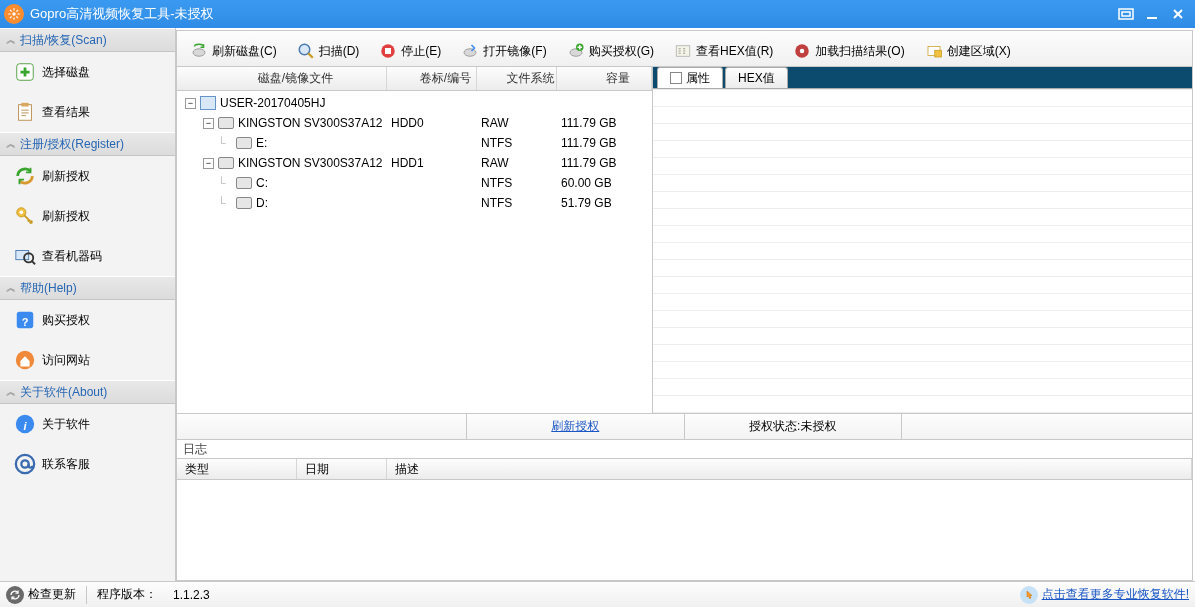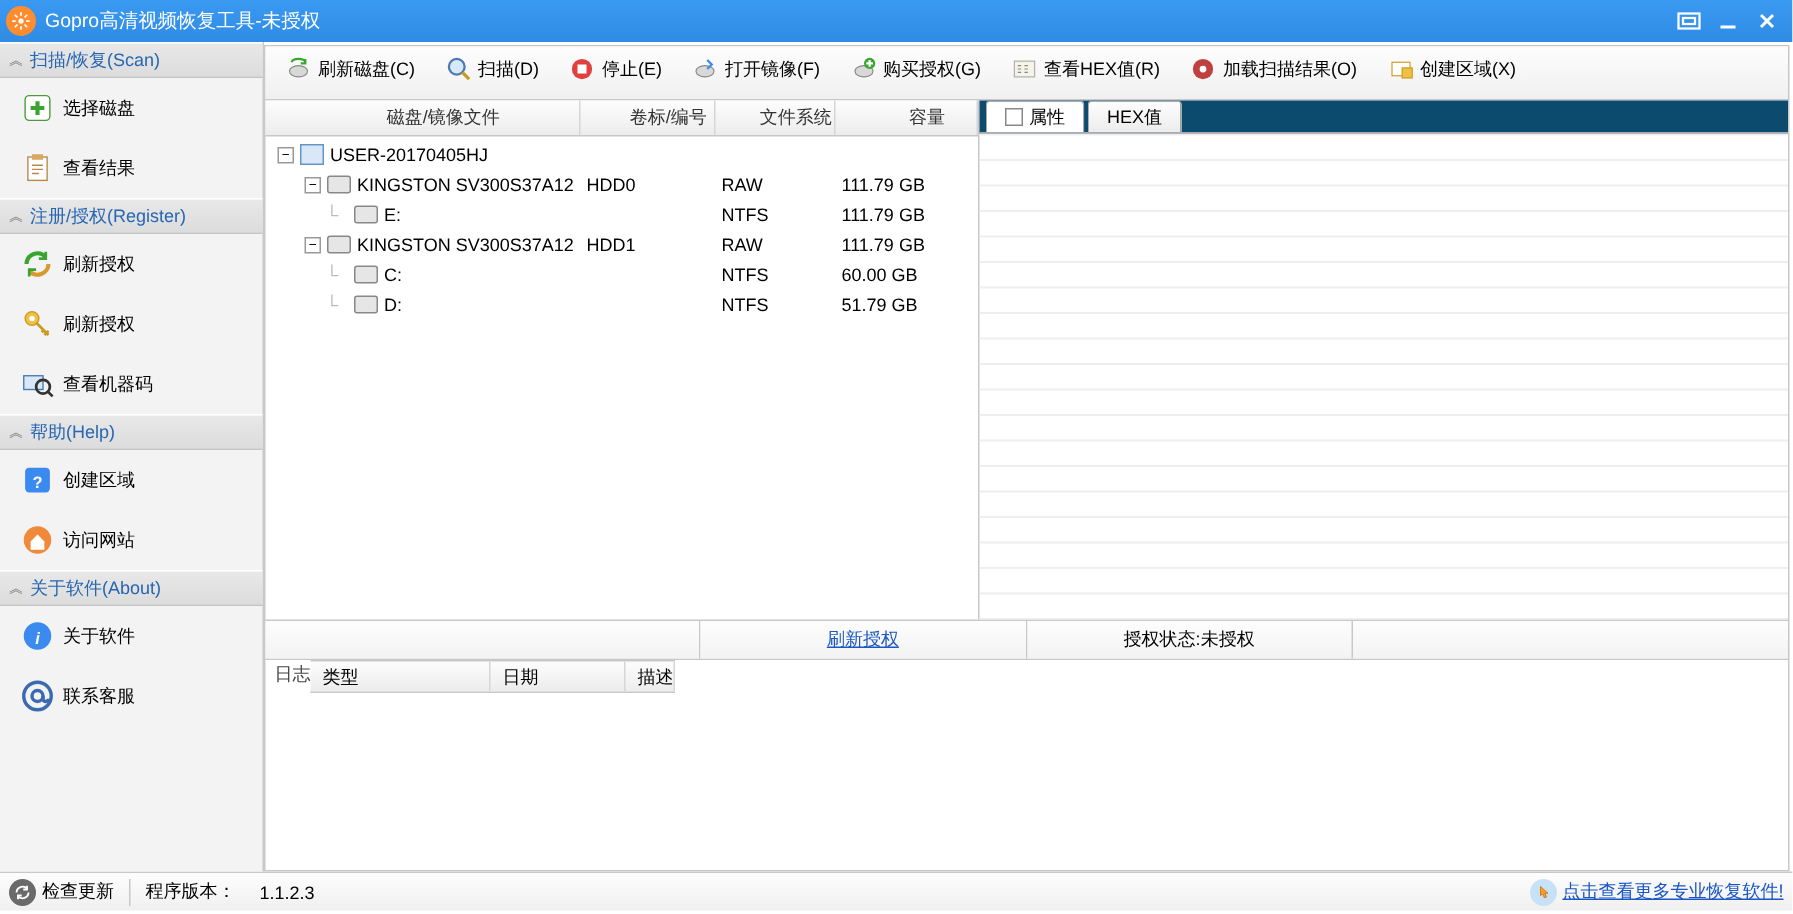--- a/index.html
+++ b/index.html
@@ -15,21 +15,21 @@
 .body { display: flex; height: 553px; }
 
 .sidebar { width: 176px; background: #f3f3f3; border-right: 1px solid #c8c8c8; display: flex; flex-direction: column; }
 .acc-header { height: 24px; background: linear-gradient(#e8e8e8,#dcdcdc); border-top: 1px solid #fff; border-bottom: 1px solid #c4c4c4; display: flex; align-items: center; padding: 0 6px; color: #2666b3; cursor: pointer; }
 .acc-header .chev { margin-right: 4px; color: #777; font-size: 10px; }
 .nav-item { height: 40px; display: flex; align-items: center; padding-left: 42px; cursor: pointer; position: relative; }
 .nav-item .icon { position: absolute; left: 14px; width: 22px; height: 22px; display: flex; align-items: center; justify-content: center; }
 
 .main { flex: 1; display: flex; flex-direction: column; background: #fff; border: 1px solid #c8c8c8; margin: 2px 2px 0 0; }
 
-.toolbar { height: 36px; border-bottom: 1px solid #c8c8c8; background: linear-gradient(#fdfdfd,#f0f0f0); display: flex; align-items: flex-start; padding: 0 4px; }
+.toolbar { height: 36px; border-bottom: 1px solid #c8c8c8; background: linear-gradient(#fdfdfd,#f0f0f0); display: flex; align-items: flex-end; padding: 0 4px; }
 .tbtn { display: flex; align-items: center; height: 30px; padding: 0 8px; border: 1px solid transparent; border-radius: 3px; cursor: pointer; margin-right: 2px; }
 .tbtn .ic { width: 18px; height: 18px; margin-right: 4px; display: flex; align-items: center; justify-content: center; }
 
 .workspace { flex: 1; display: flex; border-bottom: 1px solid #c8c8c8; }
 .left-pane { flex: 1; border-right: 1px solid #c8c8c8; display: flex; flex-direction: column; }
 .right-pane { width: 539px; display: flex; flex-direction: column; }
 
 .hdr-row { height: 24px; background: linear-gradient(#fdfdfd,#ececec); border-bottom: 1px solid #c8c8c8; display: flex; }
 .hdr-cell { border-right: 1px solid #d6d6d6; display: flex; align-items: center; justify-content: center; color: #333; padding-left: 28px; }
 
@@ -45,21 +45,21 @@
 .tab.active { background: #fff; }
 .tab .tic { width: 12px; height: 12px; margin-right: 4px; }
 
 .grid-area { flex: 1; position: relative; background-image: linear-gradient(#eee 1px, transparent 1px); background-size: 100% 17px; }
 
 .auth-bar { height: 26px; border-bottom: 1px solid #c8c8c8; display: flex; align-items: stretch; }
 .auth-bar .cell { flex: 1; border-right: 1px solid #c8c8c8; display: flex; align-items: center; justify-content: center; background: linear-gradient(#fdfdfd,#f3f3f3); }
 .auth-bar .cell:last-child { border-right: none; }
 .auth-bar .link { color: #1a56c4; text-decoration: underline; cursor: pointer; }
 
-.log-section { height: 140px; display: flex; flex-direction: row; }
+.log-section { height: 140px; display: flex; flex-direction: column; }
 .log-title { height: 18px; padding-left: 6px; display: flex; align-items: center; color: #444; }
 .log-hdr { height: 22px; background: linear-gradient(#fdfdfd,#ececec); border-top: 1px solid #c8c8c8; border-bottom: 1px solid #c8c8c8; display: flex; }
 .log-hdr .lh { border-right: 1px solid #d6d6d6; padding-left: 8px; display: flex; align-items: center; font-family: Liberation Serif, serif; }
 .log-body { flex: 1; background: #fff; }
 
 .statusbar { height: 26px; border-top: 1px solid #c8c8c8; background: linear-gradient(#fdfdfd,#f0f0f0); display: flex; align-items: center; padding: 0 6px; }
 .statusbar .sic { width: 18px; height: 18px; border-radius: 50%; background: #6a6a6a; display: flex; align-items: center; justify-content: center; margin-right: 4px; }
 .statusbar .check { border-right: 1px solid #c8c8c8; padding-right: 10px; margin-right: 10px; display: flex; align-items: center; cursor: pointer; }
 .statusbar .ver-label { margin-right: 16px; }
 .statusbar .spacer { flex: 1; }
@@ -160,21 +160,21 @@
         <span class="chev">︽</span>
         <span>帮助(Help)</span>
       </div>
       <div class="nav-item">
         <span class="icon">
           <svg width="22" height="22" viewBox="0 0 24 24">
             <rect x="3" y="3" width="18" height="18" rx="3" fill="#3a8af0"></rect>
             <text x="12" y="18" text-anchor="middle" fill="#fff" font-size="16" font-weight="bold">?</text>
           </svg>
         </span>
-        <span>创建区域</span>
+        <span>购买授权</span>
       </div>
       <div class="nav-item">
         <span class="icon">
           <svg width="22" height="22" viewBox="0 0 24 24">
             <circle cx="12" cy="12" r="10" fill="#f08a3a"></circle>
             <path d="M7 13l5-5 5 5v6H7z" fill="#fff"></path>
           </svg>
         </span>
         <span>访问网站</span>
       </div>

